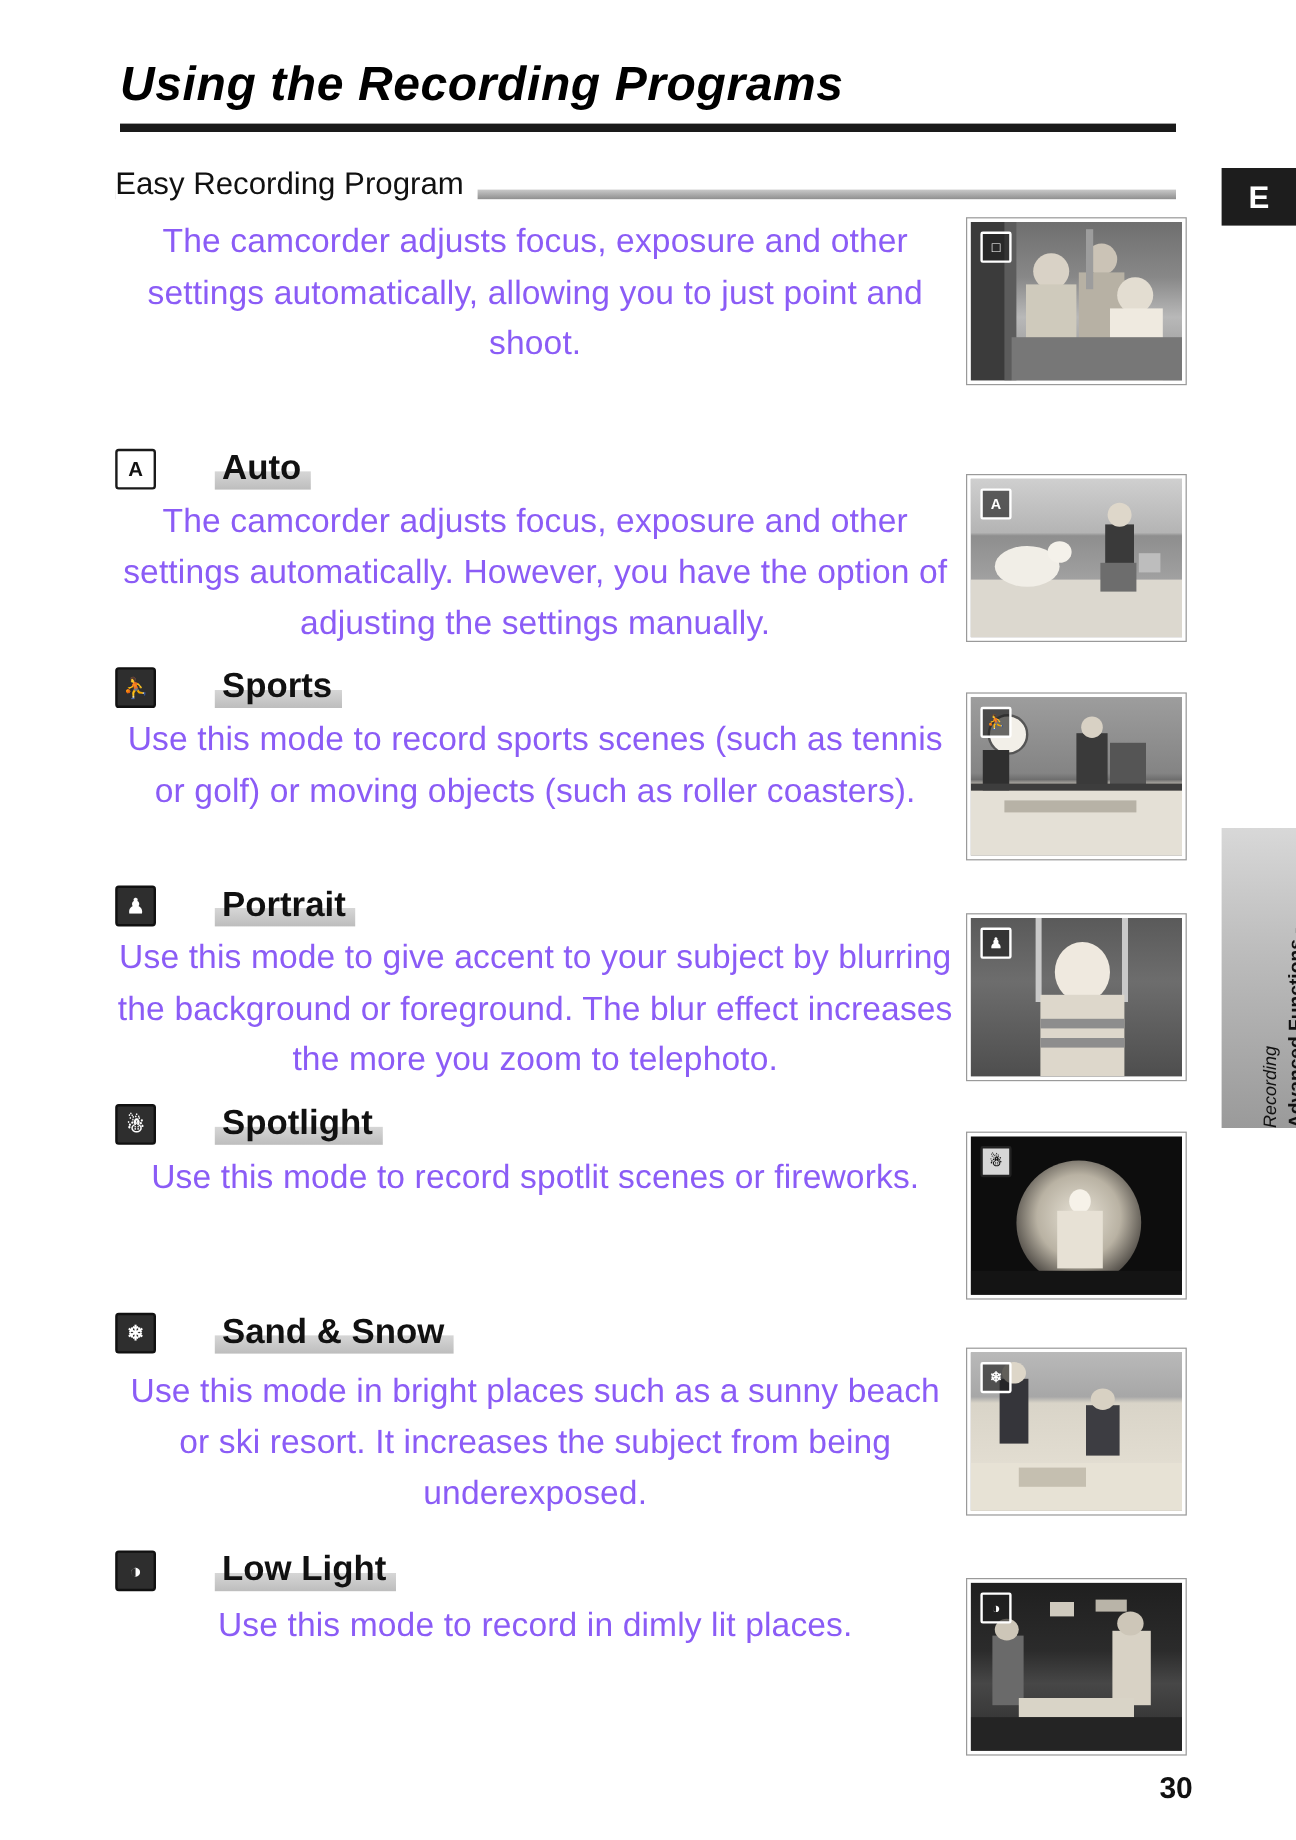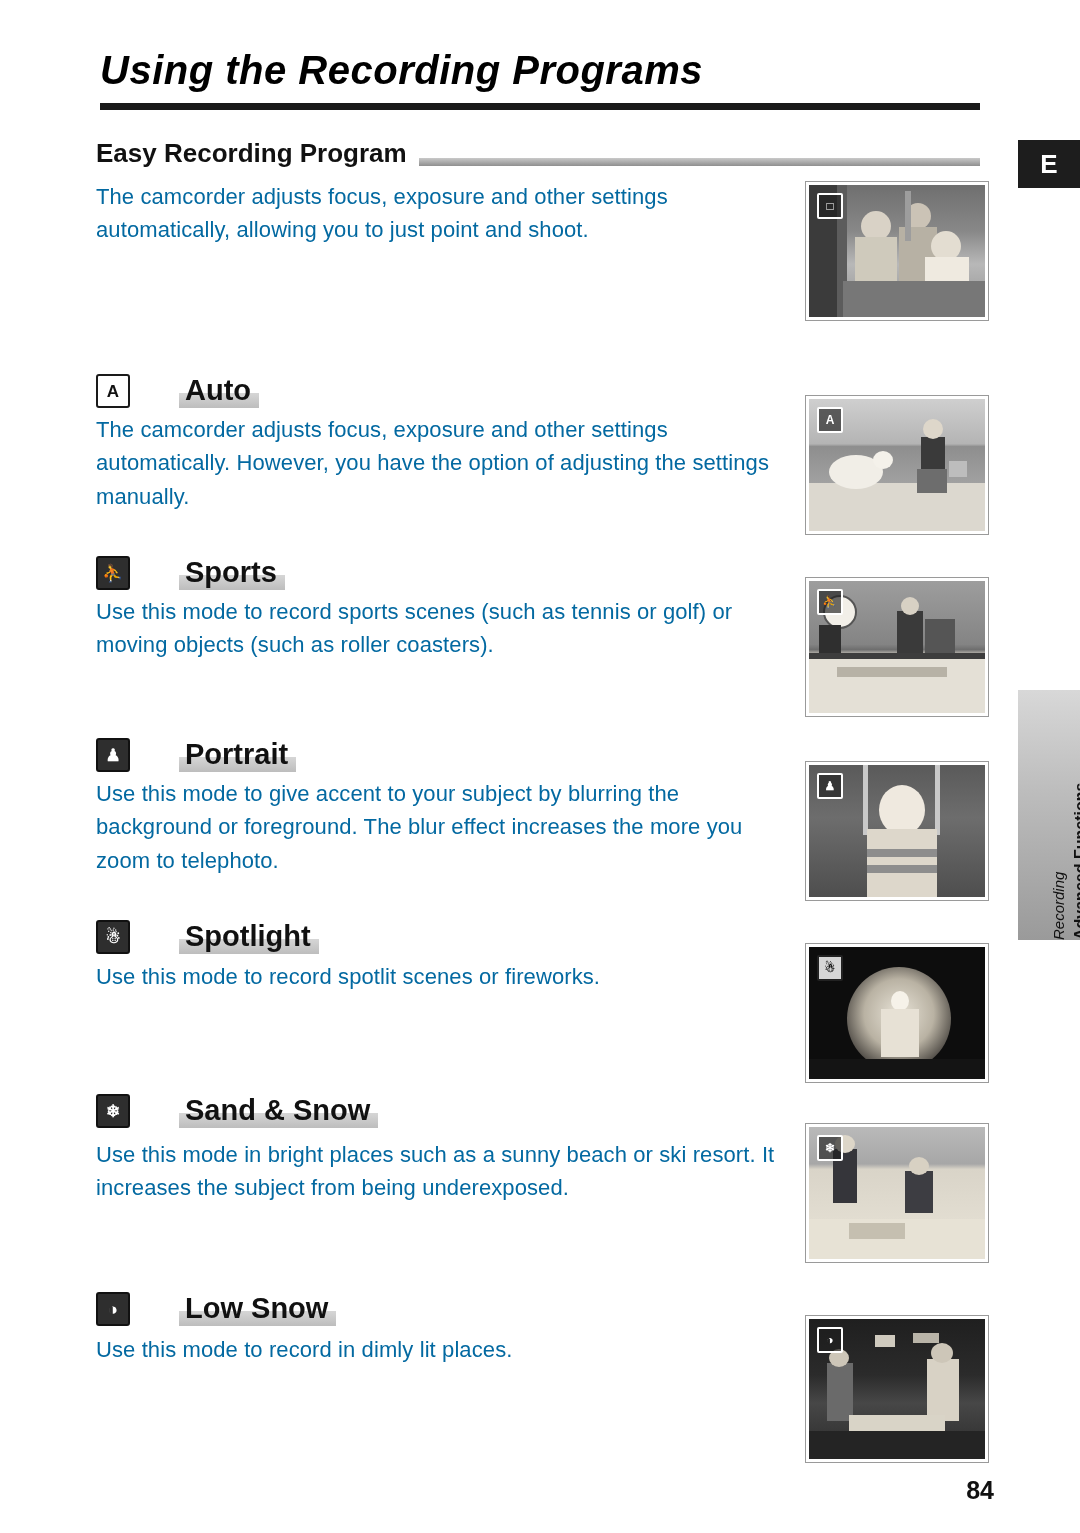--- a/index.html
+++ b/index.html
@@ -98,21 +98,21 @@
   }
 
   
   .section {
     position: absolute;
     left: 96px;
     width: 884px;
   }
   .section-title {
     font-size: 26px;
-    font-weight: bold;
+    font-weight: normal;
     color: #111;
     display: inline-block;
     padding-right: 12px;
     background: #fff;
     position: relative;
     z-index: 2;
   }
   .section-rule {
     position: absolute;
     left: 0;
@@ -162,24 +162,25 @@
     padding: 1px 8px 3px 6px;
     background: linear-gradient(to bottom, #ffffff 0%, #ffffff 55%, #d6d6d6 56%, #bdbdbd 100%);
     line-height: 1.05;
     margin-left: 41px;
   }
 
   
   .body-text {
     position: absolute;
     left: 96px;
-    font-size: 22px;
+    font-size: 28px;
     line-height: 1.52;
-    color: #0369a1;
+    color: #8b5cf6;
     letter-spacing: 0.1px;
+    text-align: center;
   }
 
   
   .photo {
     position: absolute;
     border: 3px solid #ffffff;
     box-shadow: 0 0 0 1px #9a9a9a;
     overflow: hidden;
     background: #8d8d8d;
   }
@@ -347,31 +348,31 @@
     <div class="blob" style="left:26px;top:8px;width:20px;height:18px;background:#ddd6c8;"></div>
     <div class="bar" style="left:96px;top:44px;width:28px;height:42px;background:#3d3d42;"></div>
     <div class="blob" style="left:100px;top:30px;width:20px;height:18px;background:#d8d1c3;"></div>
     <div class="bar" style="left:0;top:92px;width:176px;height:40px;background:#e7e2d5;"></div>
     <div class="bar" style="left:40px;top:96px;width:56px;height:16px;background:#c5bfb0;"></div>
     <div class="photo-badge">❄</div>
   </div>
 
   <div class="mode-head" style="top:1292px;">
     <span class="mode-icon dark">◑</span>
-    <span class="mode-label">Low Snow</span>
+    <span class="mode-label">Low Light</span>
   </div>
   <div class="body-text" style="top:1333px; width:700px;">Use this mode to record in dimly lit places.</div>
 
   <div class="photo" style="left:806px; top:1316px; width:176px; height:140px;">
     <div class="sky" style="background:linear-gradient(to bottom,#1f1f1f 0%,#2b2b2b 40%,#474747 60%,#2a2a2a 100%);"></div>
     <div class="bar" style="left:66px;top:16px;width:20px;height:12px;background:#cfcabe;"></div>
     <div class="bar" style="left:104px;top:14px;width:26px;height:10px;background:#b9b4a8;"></div>
     <div class="bar" style="left:18px;top:44px;width:26px;height:58px;background:#6a6a6a;"></div>
     <div class="blob" style="left:20px;top:30px;width:20px;height:18px;background:#cdc6b8;"></div>
     <div class="bar" style="left:118px;top:40px;width:32px;height:62px;background:#d8d2c5;"></div>
     <div class="blob" style="left:122px;top:24px;width:22px;height:20px;background:#cdc6b8;"></div>
     <div class="bar" style="left:40px;top:96px;width:96px;height:16px;background:#d9d4c7;"></div>
     <div class="bar" style="left:0;top:112px;width:176px;height:28px;background:#242424;"></div>
     <div class="photo-badge">◑</div>
   </div>
 
-  <div class="page-number">84</div>
+  <div class="page-number">30</div>
 </div>
 
 </body></html>

